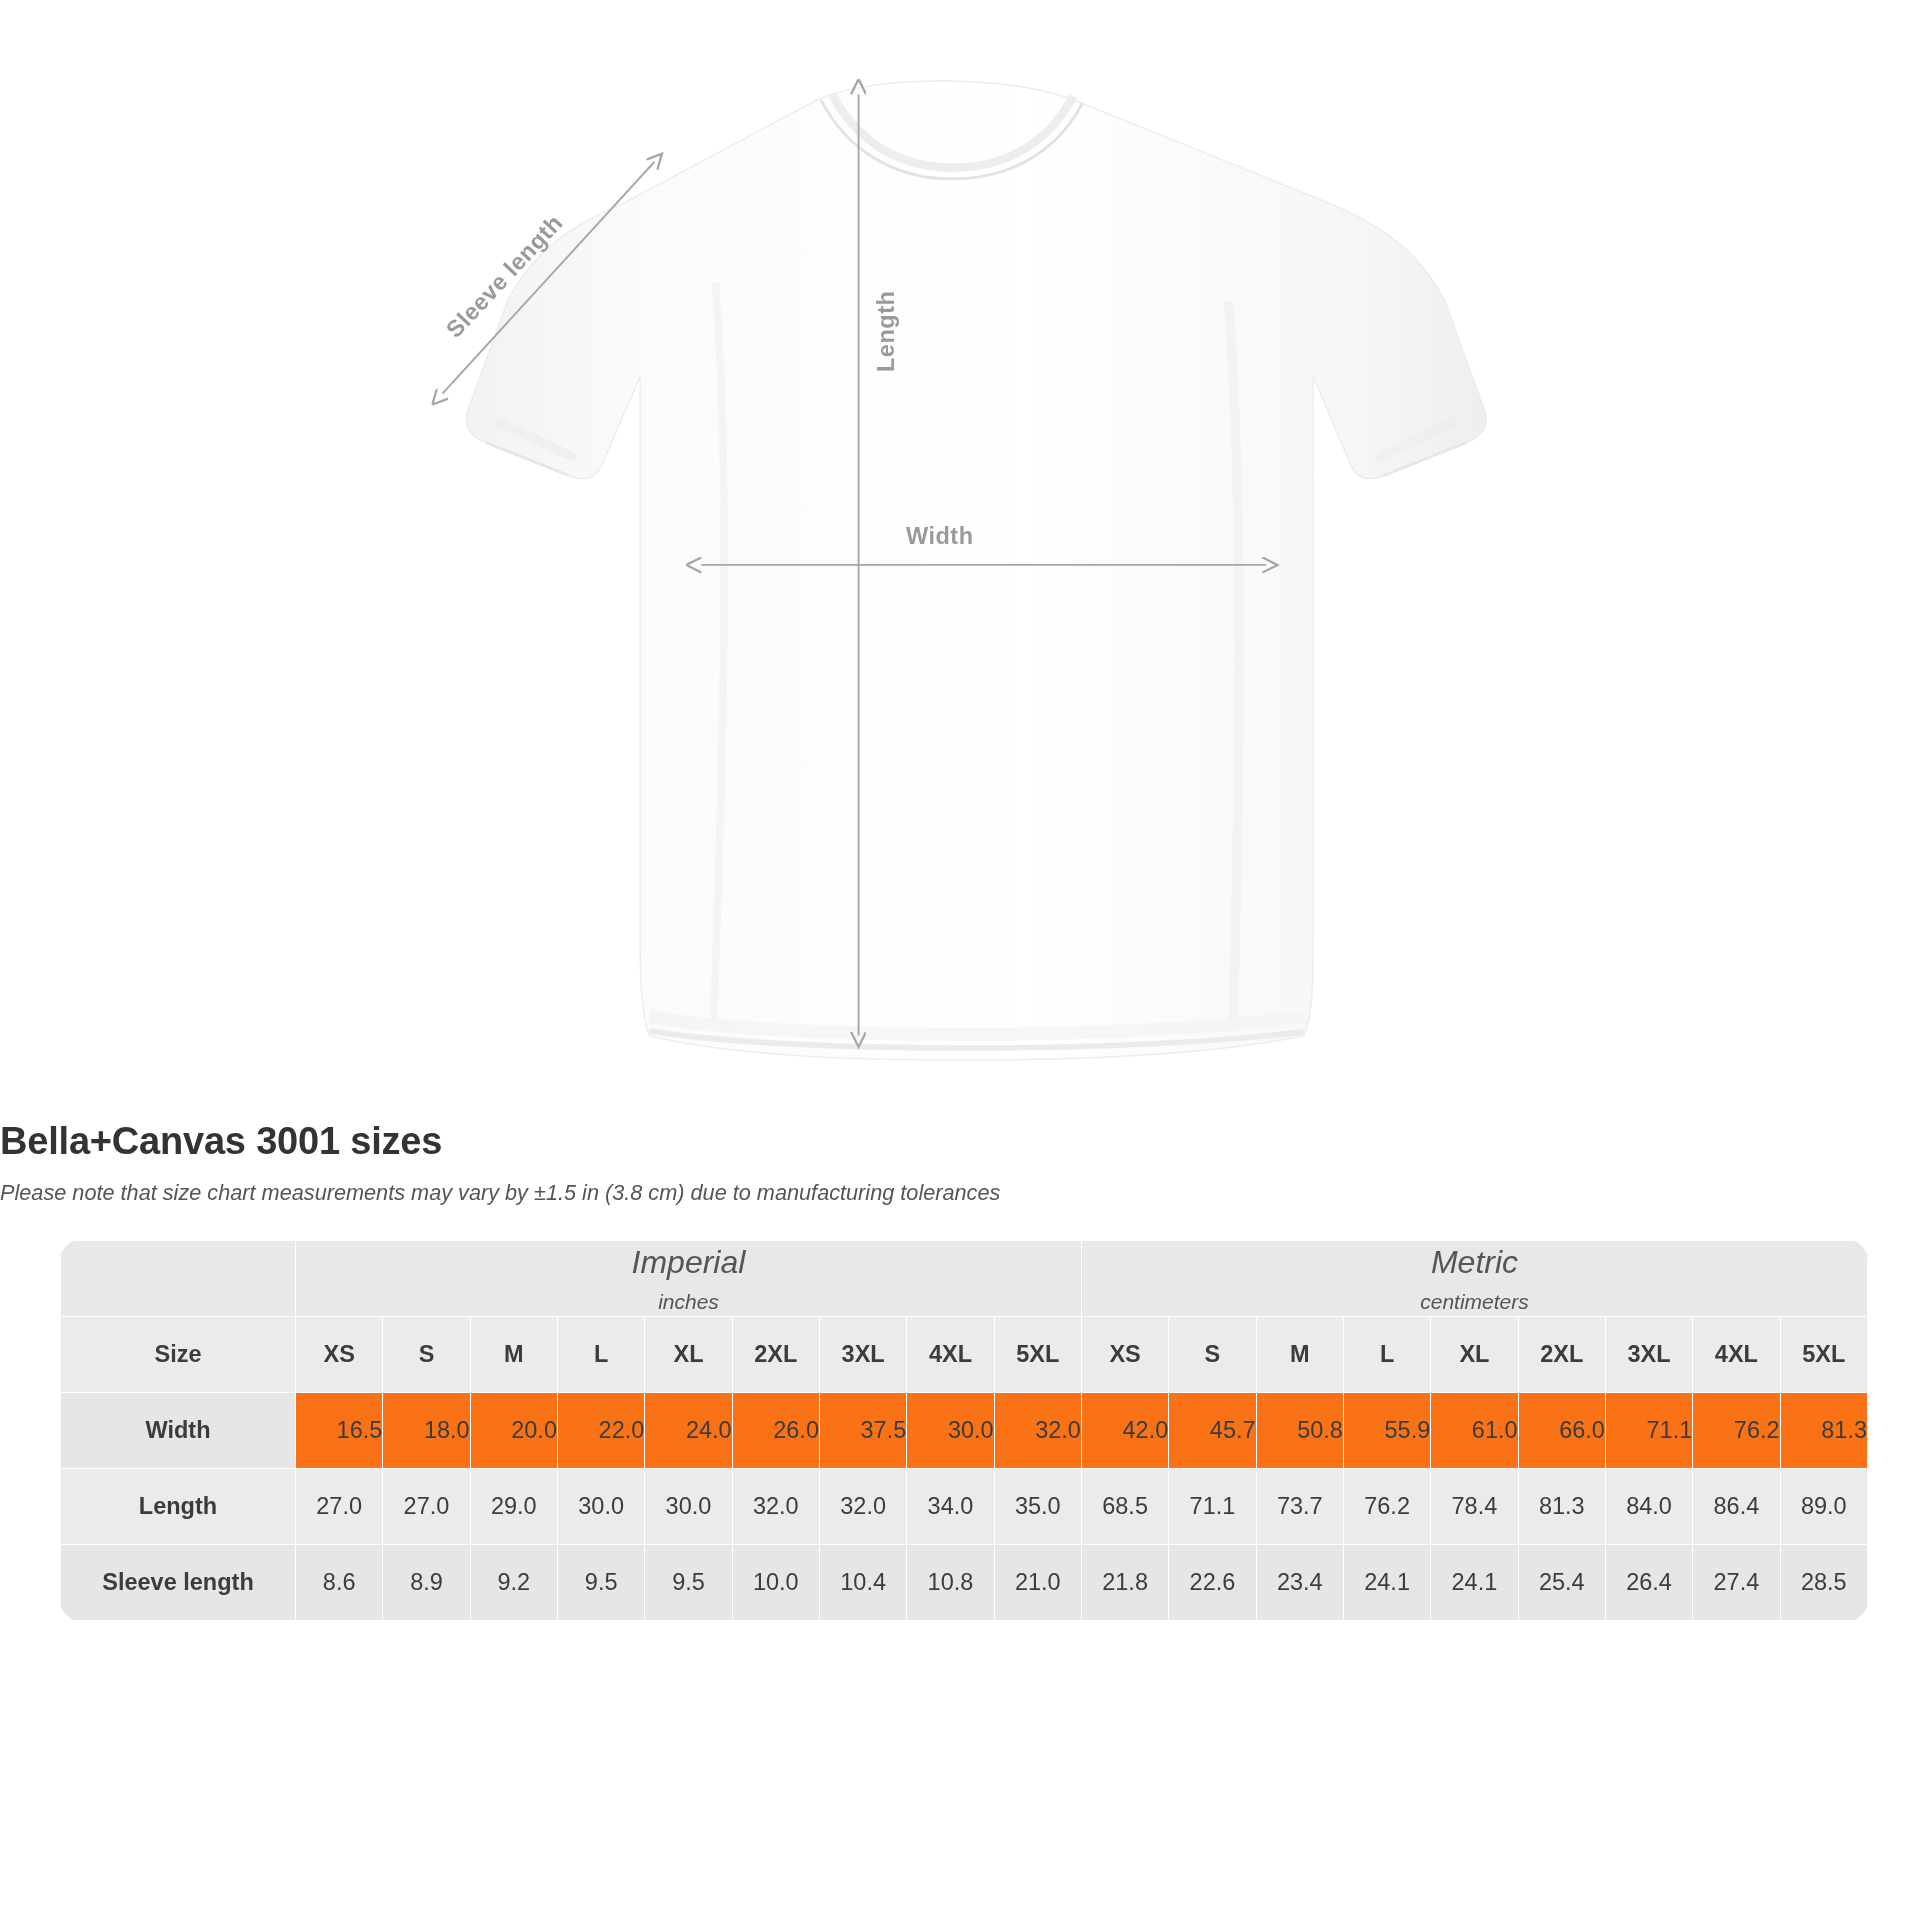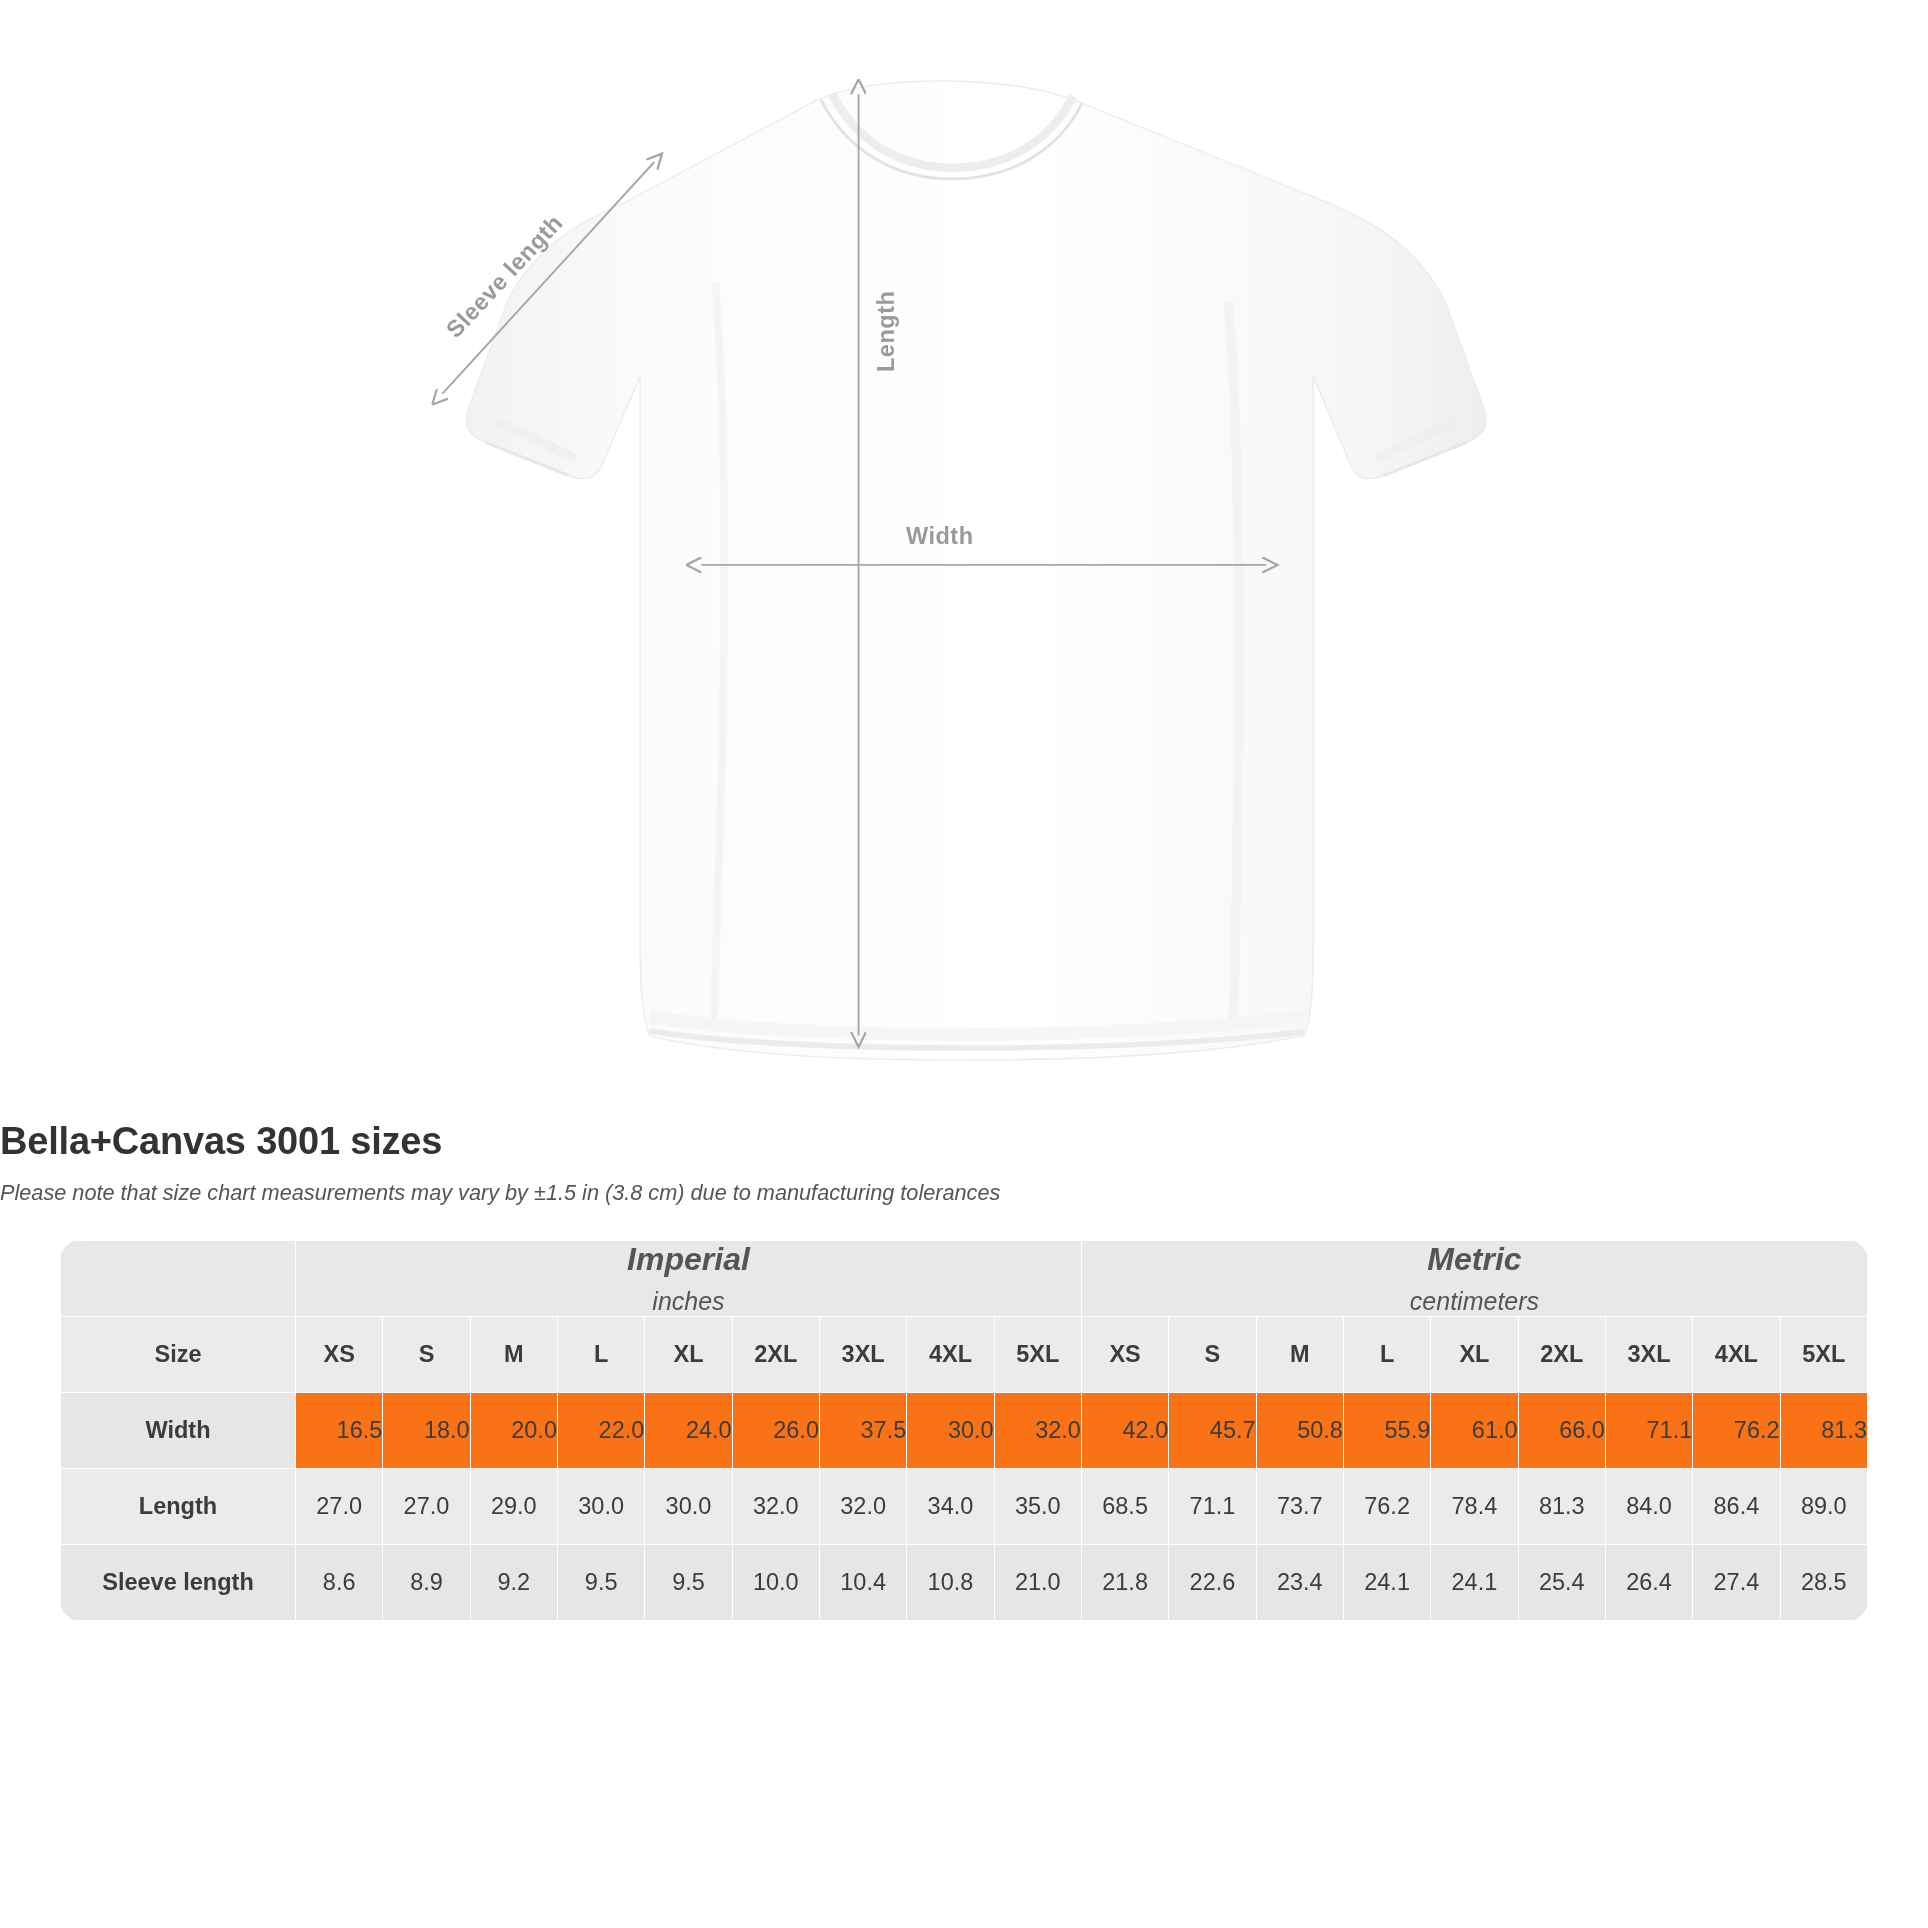--- a/index.html
+++ b/index.html
@@ -96,25 +96,25 @@
   }
   .unit-header td {
     background: #e8e8e8;
     border: none;
     height: 132px;
     vertical-align: middle;
   }
   .unit-name {
     font-size: 32px;
     font-style: italic;
-    font-weight: bold;
+    font-weight: normal;
     color: #555555;
   }
   .unit-sub {
-    font-size: 25px;
+    font-size: 21px;
     font-style: italic;
     color: #555555;
     margin-top: 9px;
   }
   .row-size td, .row-size th {
     background: #ebebeb;
     font-weight: bold;
     color: #3c3c3c;
     height: 90px;
   }

